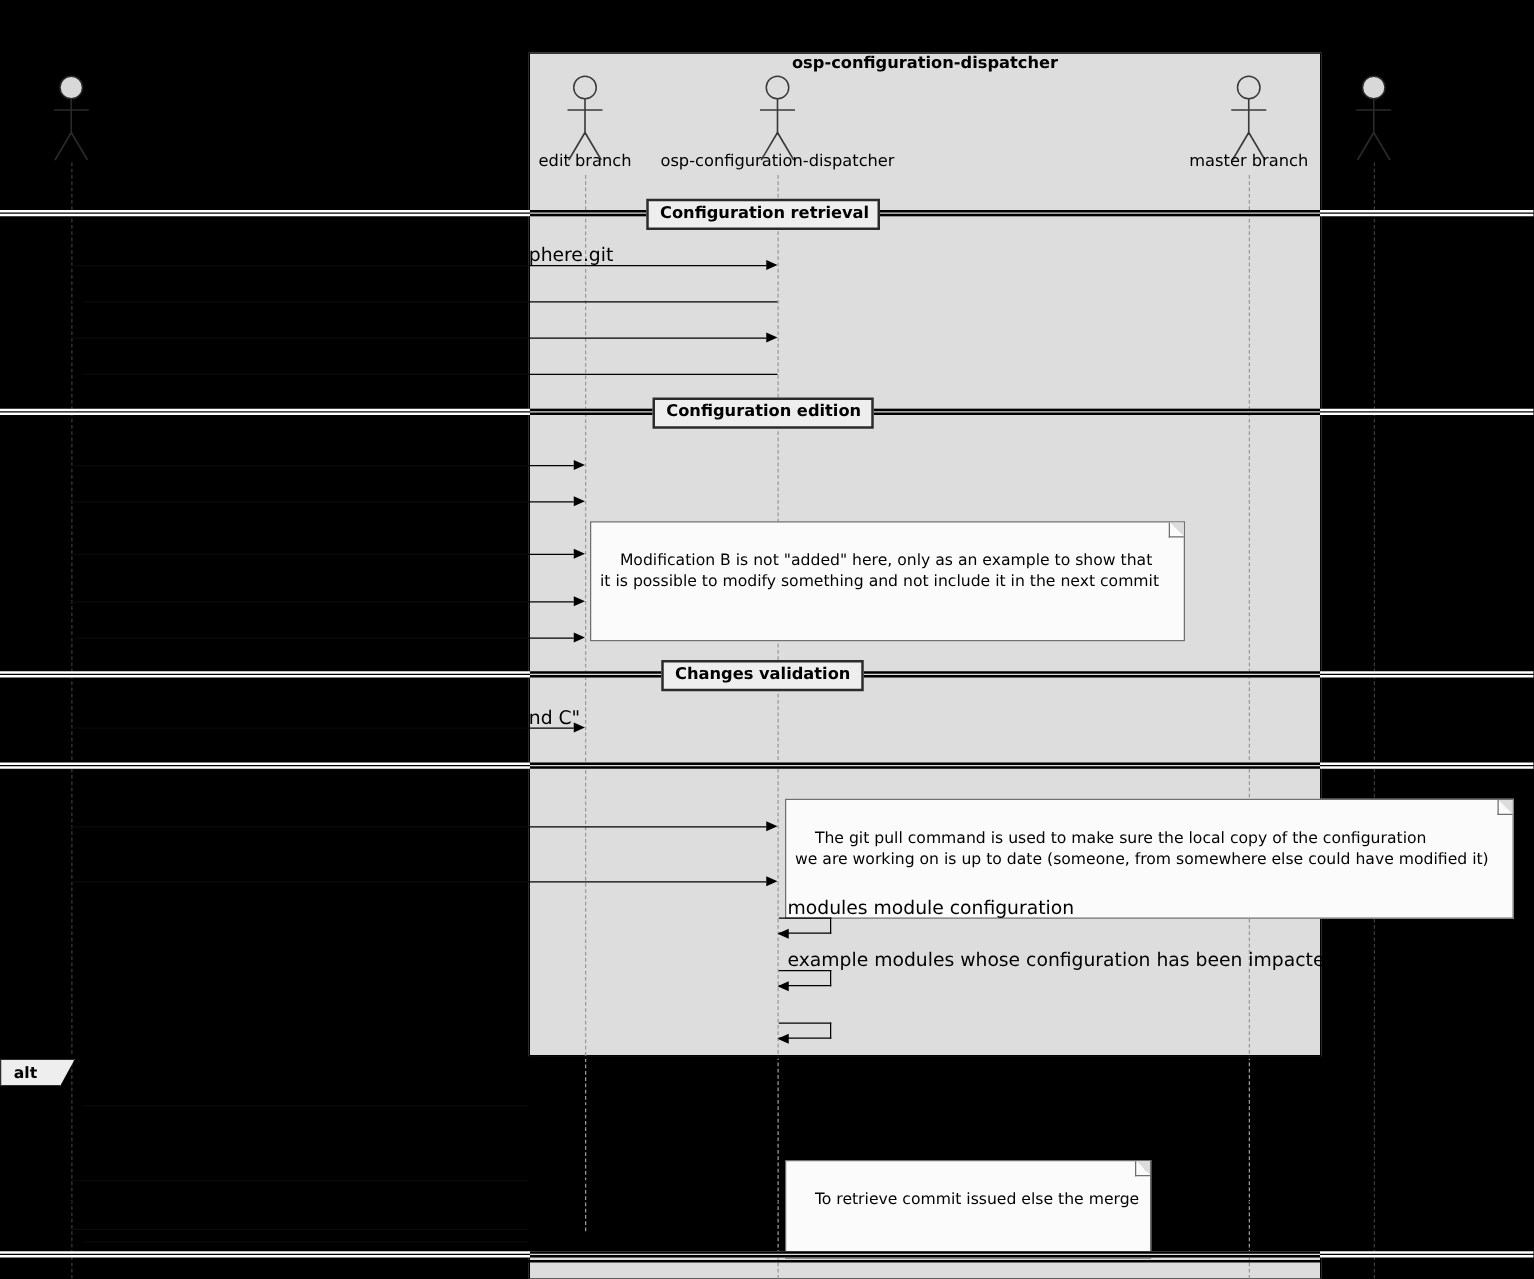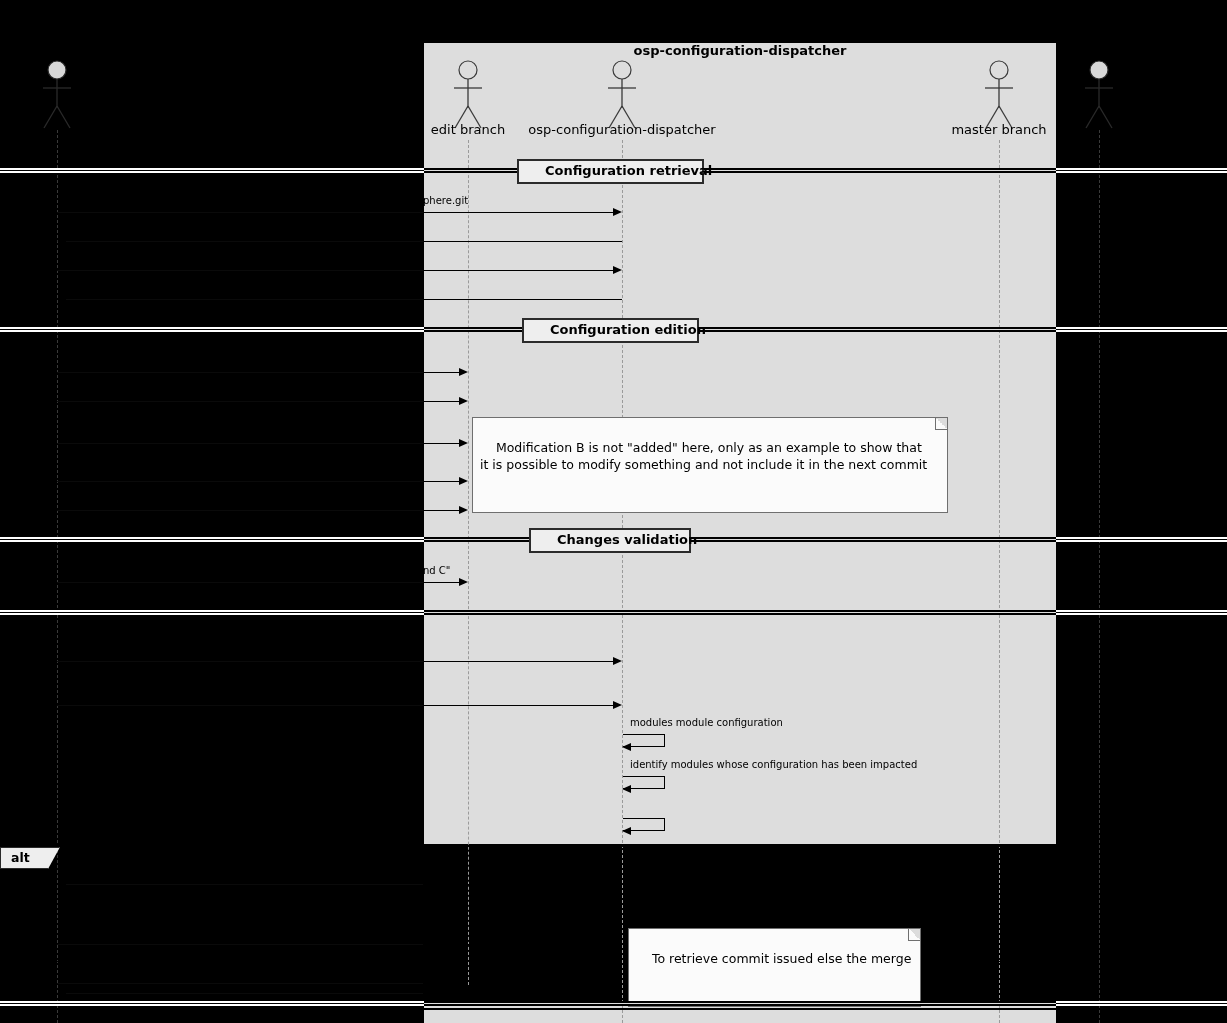--- a/index.html
+++ b/index.html
@@ -79,21 +79,21 @@
     border-bottom: 4px solid transparent;
     border-left: 9px solid #000000;
   }
   .arrow-left {
     border-top: 4px solid transparent;
     border-bottom: 4px solid transparent;
     border-right: 9px solid #000000;
   }
   .msg-label {
     position: absolute;
-    font-size: 10px;
+    font-size: 15px;
     color: #000000;
     white-space: nowrap;
   }
   
   .self-loop {
     position: absolute;
     border: 1px solid #000000;
     border-left: none;
     box-sizing: border-box;
     height: 13px;
@@ -119,21 +119,21 @@
     box-sizing: border-box;
     background: #dddddd;
   }
   .divider-box {
     position: absolute;
     background: #eeeeee;
     border: 2px solid #2b2b2b;
     font-size: 13px;
     font-weight: bold;
     color: #000000;
-    padding: 3px 9px 4px 26px;
+    padding: 3px 9px 4px 9px;
     white-space: nowrap;
     box-sizing: border-box;
     line-height: 14px;
   }
 
   
   .note {
     position: absolute;
     background: #fbfbfb;
     border: 1px solid #6f6f6f;
@@ -296,26 +296,31 @@
   <div class="msg-label" style="left:423px; top:565px;">nd C"</div>
 
   <div class="msg-line hidden-dark" style="left:57px; top:661px; width:366px;"></div>
   <div class="msg-line" style="left:423px; top:661px; width:190px;"></div>
   <div class="arrow-head arrow-right" style="left:613px; top:657px;"></div>
 
   <div class="msg-line hidden-dark" style="left:57px; top:705px; width:366px;"></div>
   <div class="msg-line" style="left:423px; top:705px; width:190px;"></div>
   <div class="arrow-head arrow-right" style="left:613px; top:701px;"></div>
 
+  <div class="note" style="left:628px; top:639px; width:583px;">
+    <span>The git pull command is used to make sure the local copy of the configuration
+we are working on is up to date (someone, from somewhere else could have modified it)</span>
+    <span class="note-fold"></span>
+  </div>
 
   <div class="msg-label" style="left:630px; top:717px;">modules module configuration</div>
   <div class="self-loop" style="left:623px; top:734px;"></div>
   <div class="arrow-head arrow-left" style="left:622px; top:743px;"></div>
 
-  <div class="msg-label" style="left:630px; top:759px;">identify modules whose configuration has been impacted</div>
+  <div class="msg-label" style="left:630px; top:759px;">example modules whose configuration has been impacted</div>
   <div class="self-loop" style="left:623px; top:776px;"></div>
   <div class="arrow-head arrow-left" style="left:622px; top:785px;"></div>
 
   <div class="self-loop" style="left:623px; top:818px;"></div>
   <div class="arrow-head arrow-left" style="left:622px; top:827px;"></div>
 
   <div class="divider-rule" style="top:168px;"></div>
   <div class="divider-rule-inner" style="left:424px; top:168px; width:632px;"></div>
   <div class="divider-box" style="left:517px; top:159px; width:187px;">Configuration retrieval</div>
 

